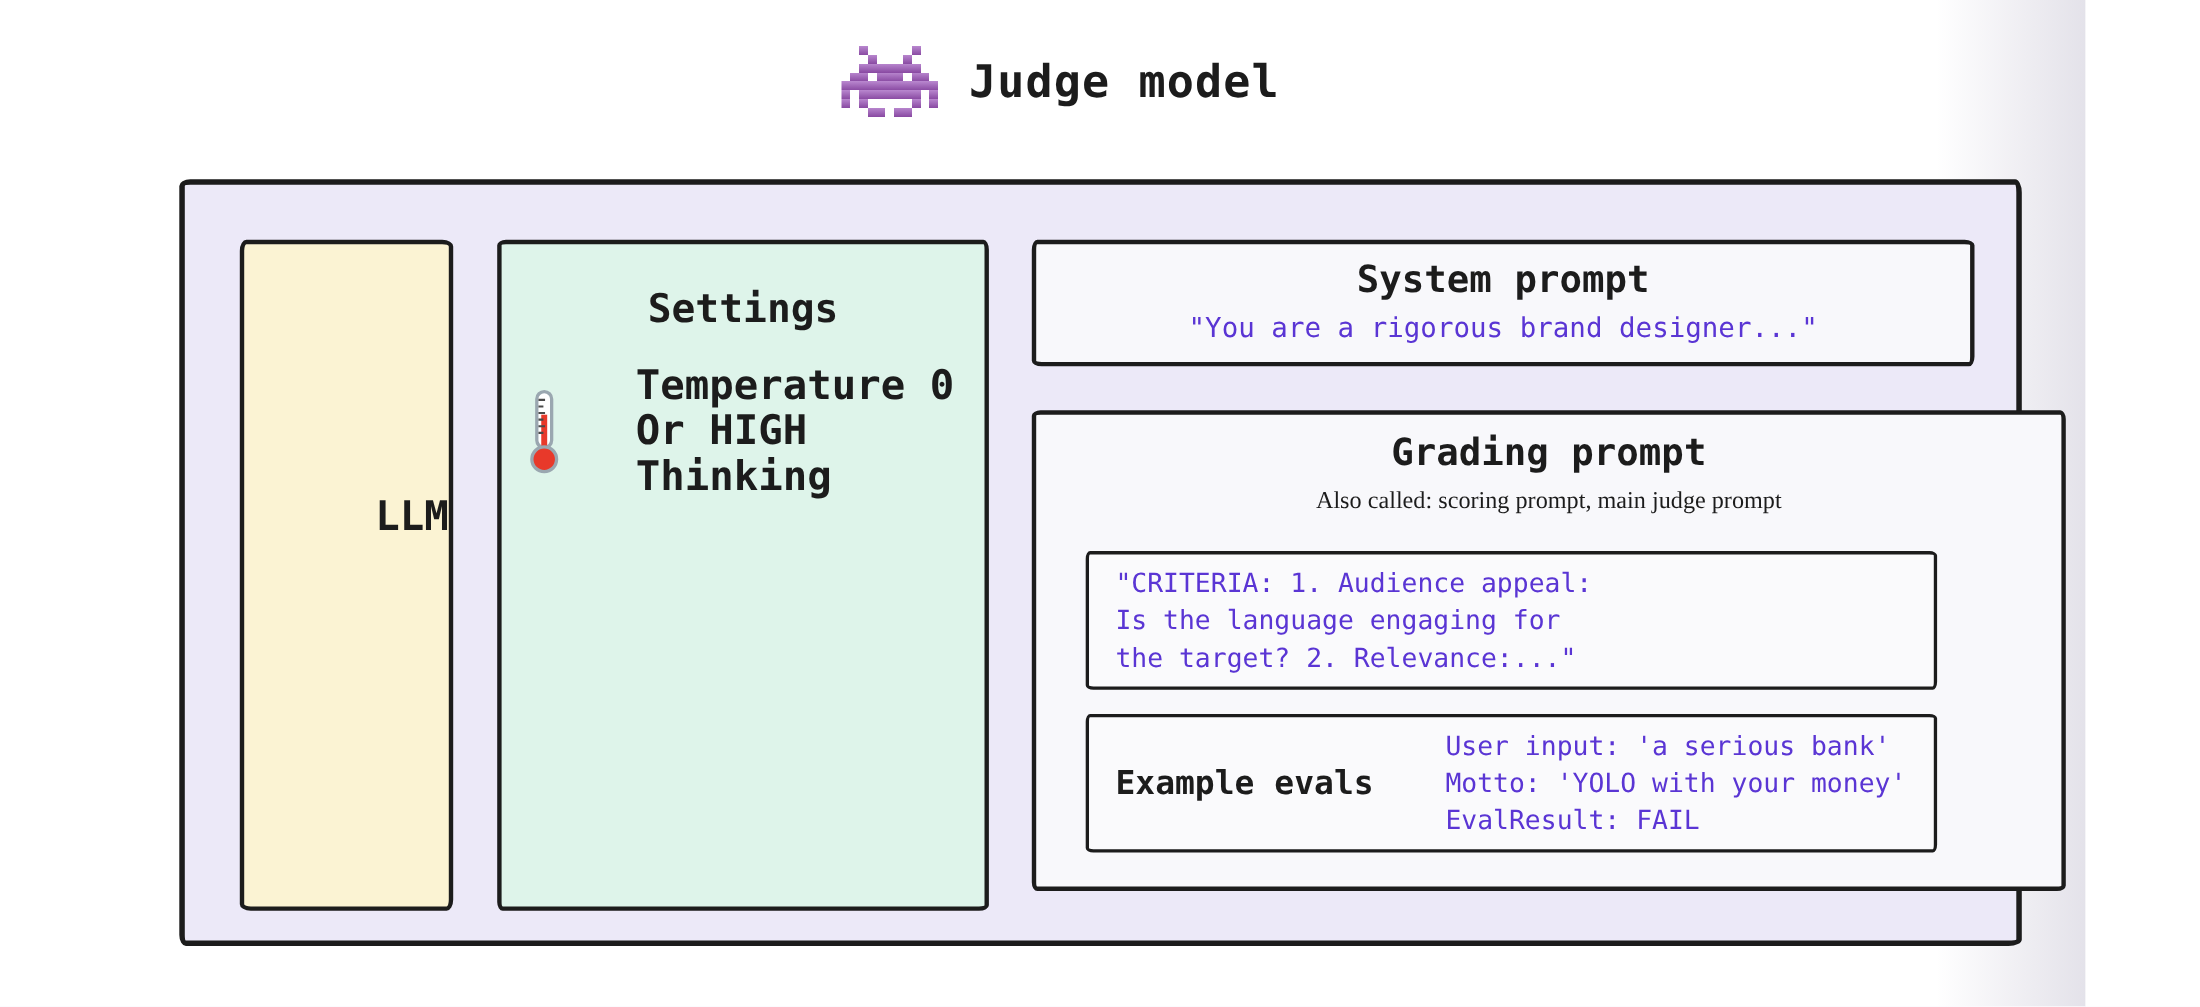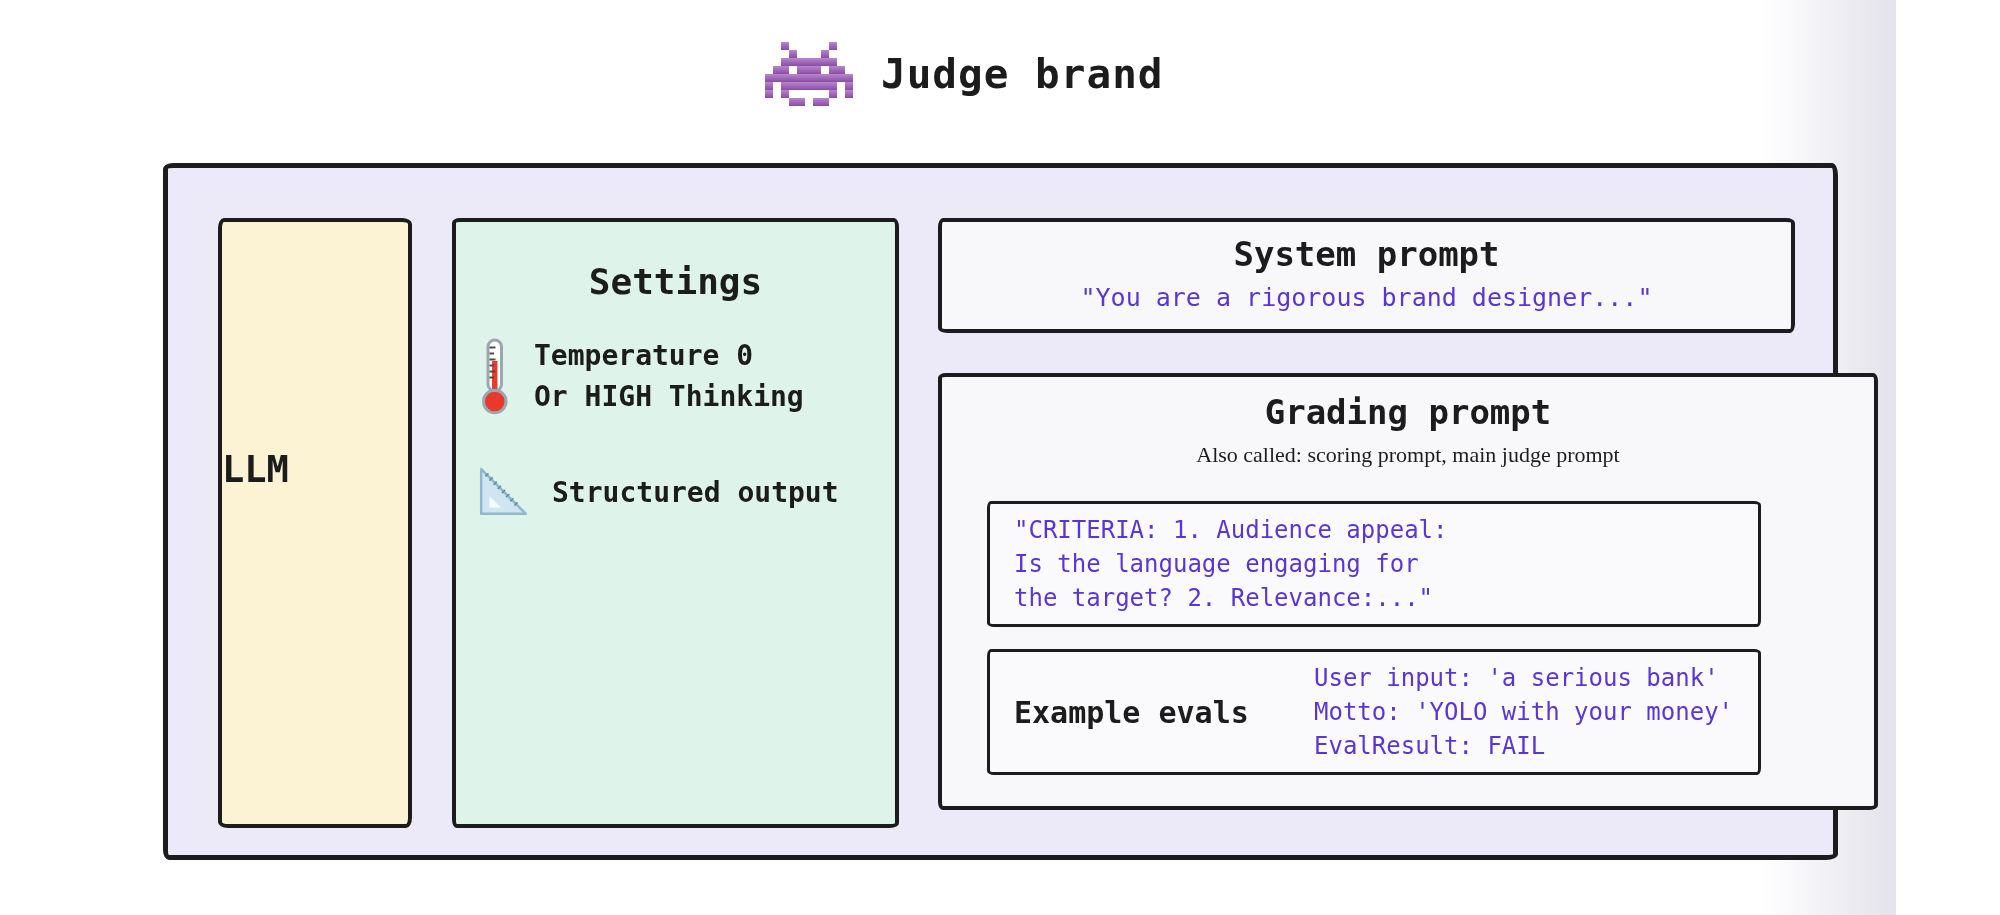--- a/index.html
+++ b/index.html
@@ -30,30 +30,30 @@
 
   
   .outer-box{position:absolute;left:163px;top:163px;width:1675px;height:697px;
       background:var(--lavender);border:5px solid var(--ink);z-index:1;
       border-radius:10px 6px 12px 6px / 6px 12px 6px 10px;}
 
   .box{position:absolute;border:4px solid var(--ink);}
 
   .llm-box{left:50px;top:50px;width:194px;height:610px;background:var(--cream);
       border-radius:6px 10px 6px 10px / 10px 6px 10px 6px;
-      display:flex;justify-content:flex-start;}
+      display:flex;justify-content:flex-end;}
   .llm-label{font-size:37px;font-weight:700;margin-top:226px;}
 
   .settings-box{left:284px;top:50px;width:447px;height:610px;background:var(--mint);
       border-radius:8px 5px 9px 5px / 5px 9px 5px 8px;}
   .settings-title{text-align:center;font-size:36px;font-weight:700;margin-top:39px;}
   .settings-item{position:absolute;left:20px;right:14px;display:flex;align-items:center;gap:22px;}
   .settings-item.one{top:108px;}
   .settings-item.two{top:238px;}
-  .settings-text{font-size:28px;font-weight:700;line-height:41px;white-space:pre-line;}
+  .settings-text{font-size:37px;font-weight:700;line-height:41px;white-space:pre-line;margin-left:44px;}
   .thermo{width:36px;height:92px;flex:0 0 auto;}
   .ruler{width:54px;height:64px;flex:0 0 auto;}
 
   .system-box{left:770px;top:50px;width:857px;height:115px;background:var(--panel);
       border-radius:5px 9px 5px 9px / 9px 5px 9px 5px;text-align:center;padding-top:11px;}
   .panel-title{font-size:34px;font-weight:700;line-height:42px;}
   .purple{color:var(--accent);}
   .system-quote{font-size:25px;line-height:30px;margin-top:8px;}
 
   .grading-box{left:770px;top:205px;width:940px;height:437px;background:var(--panel);
@@ -98,21 +98,21 @@
         <rect x="0" y="6" width="1" height="1"></rect>
           <rect x="2" y="6" width="1" height="1"></rect>
           <rect x="8" y="6" width="1" height="1"></rect>
           <rect x="10" y="6" width="1" height="1"></rect>
         <rect x="3" y="7" width="2" height="1"></rect>
           <rect x="6" y="7" width="2" height="1"></rect>
       </g>
       <rect x="3" y="3" width="1" height="1" fill="#ffffff"></rect>
       <rect x="7" y="3" width="1" height="1" fill="#ffffff"></rect>
     </svg>
-    <div class="header-title">Judge brand</div>
+    <div class="header-title">Judge model</div>
   </div>
 
   <div class="outer-box">
 
     <div class="box llm-box">
       <div class="llm-label">LLM</div>
     </div>
 
     <div class="box settings-box">
       <div class="settings-title">Settings</div>
@@ -128,37 +128,20 @@
             <line x1="9" y1="15" x2="13" y2="15"></line>
             <line x1="9" y1="19" x2="12" y2="19"></line>
             <line x1="9" y1="23" x2="13" y2="23"></line>
             <line x1="9" y1="27" x2="12" y2="27"></line>
           </g>
         </svg>
         <div class="settings-text">Temperature 0
 Or HIGH Thinking</div>
       </div>
 
-      <div class="settings-item two">
-        <svg class="ruler" viewBox="0 0 52 52" aria-hidden="true">
-          <path d="M5 4 L5 47 L48 47 Z" fill="#cfe6f2" stroke="#8fb8cc" stroke-width="2.4" stroke-linejoin="round"></path>
-          <path d="M13 30 L13 41 L24 41 Z" fill="#f7fbfd"></path>
-          <g stroke="#5e8fa6" stroke-width="1.6">
-            <line x1="9" y1="11" x2="12" y2="8"></line>
-            <line x1="13" y1="15" x2="16" y2="12"></line>
-            <line x1="17" y1="19" x2="20" y2="16"></line>
-            <line x1="21" y1="23" x2="24" y2="20"></line>
-            <line x1="25" y1="27" x2="28" y2="24"></line>
-            <line x1="29" y1="31" x2="32" y2="28"></line>
-            <line x1="33" y1="35" x2="36" y2="32"></line>
-            <line x1="37" y1="39" x2="40" y2="36"></line>
-          </g>
-        </svg>
-        <div class="settings-text">Structured output</div>
-      </div>
     </div>
 
     <div class="box system-box">
       <div class="panel-title">System prompt</div>
       <div class="system-quote purple">"You are a rigorous brand designer..."</div>
     </div>
 
     <div class="box grading-box">
       <div class="panel-title">Grading prompt</div>
       <div class="grading-sub">Also called: scoring prompt, main judge prompt</div>

